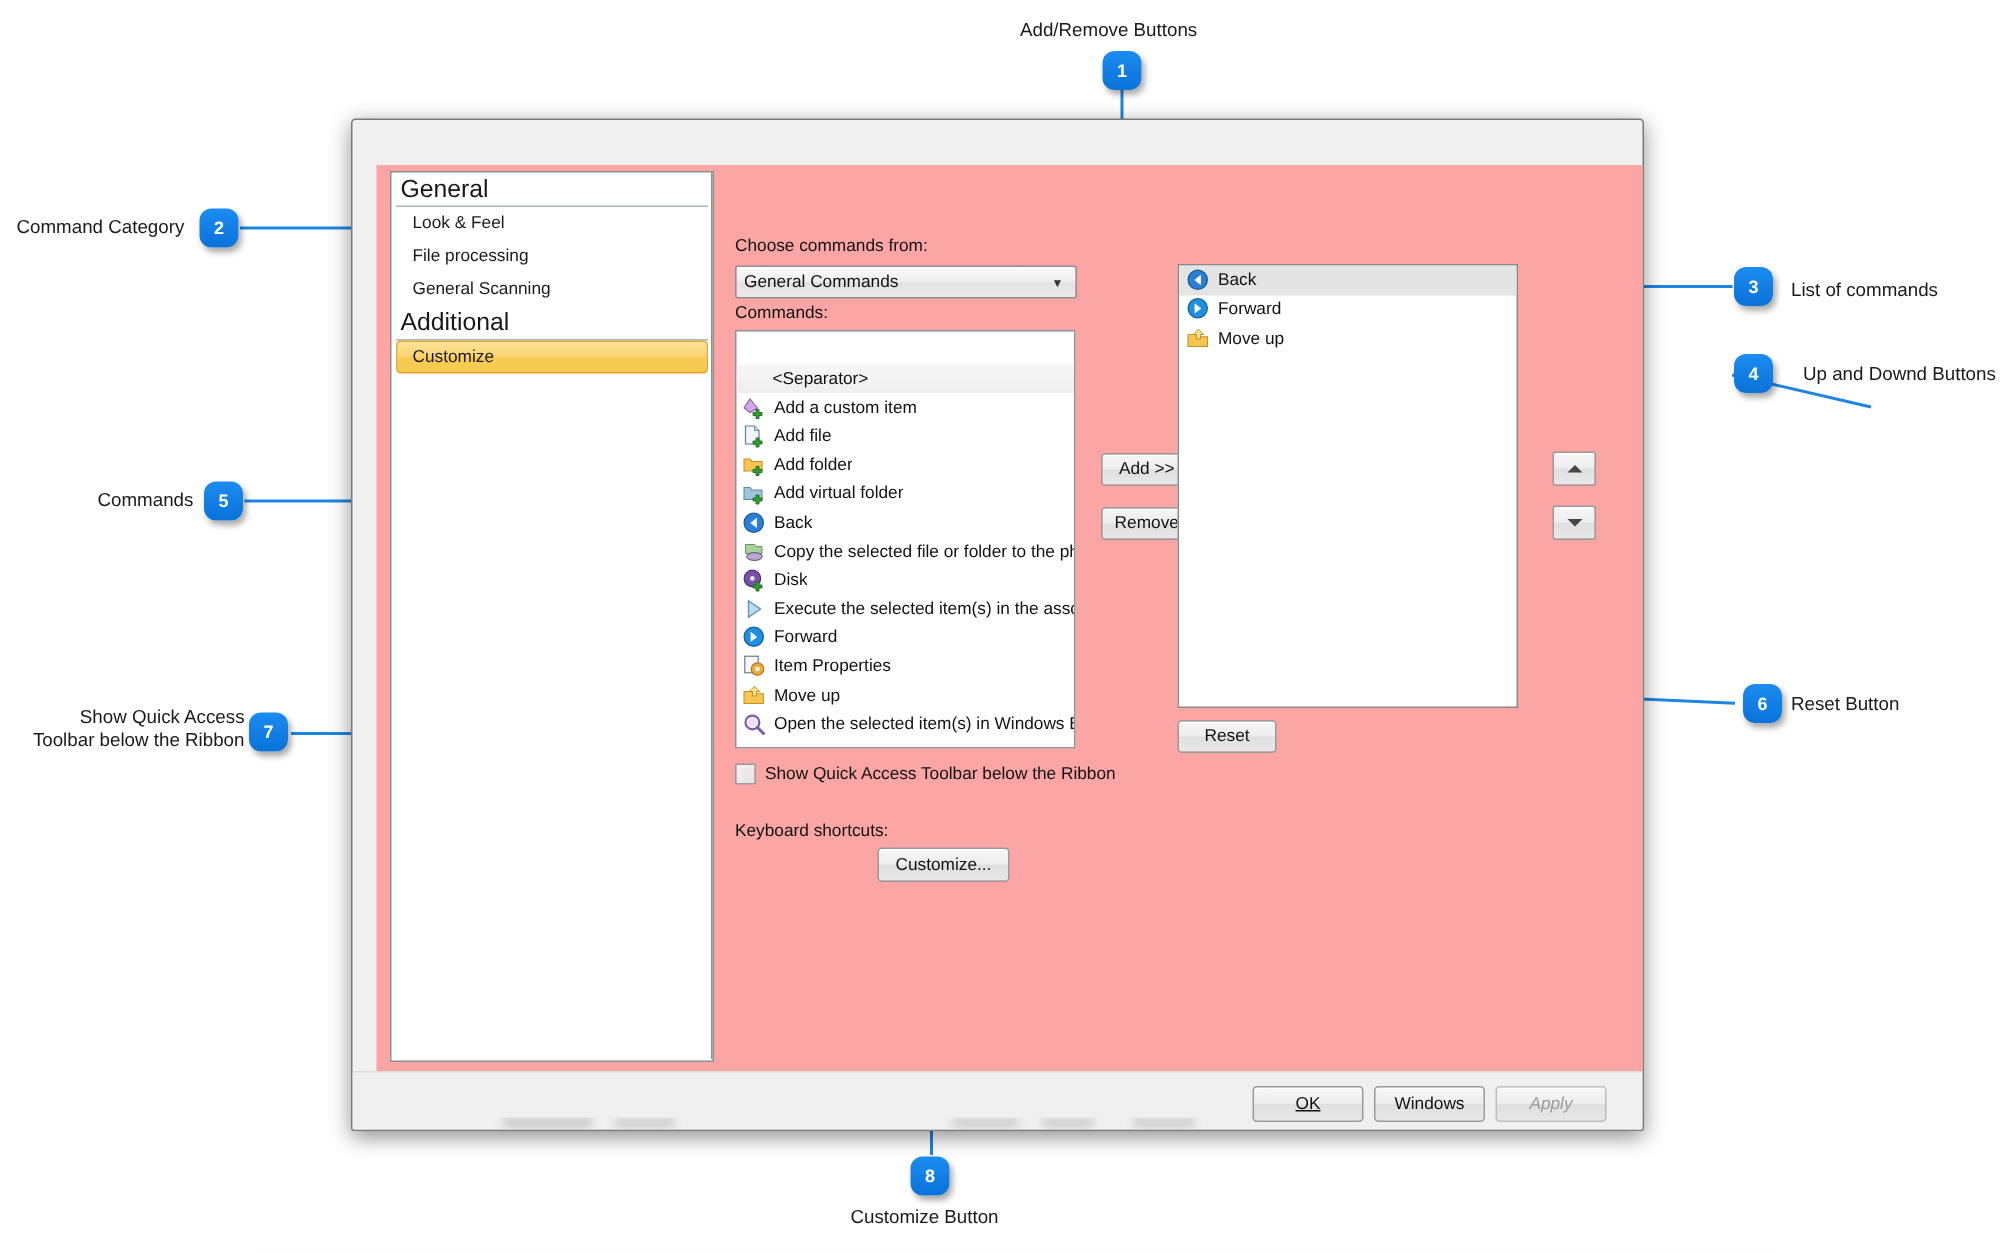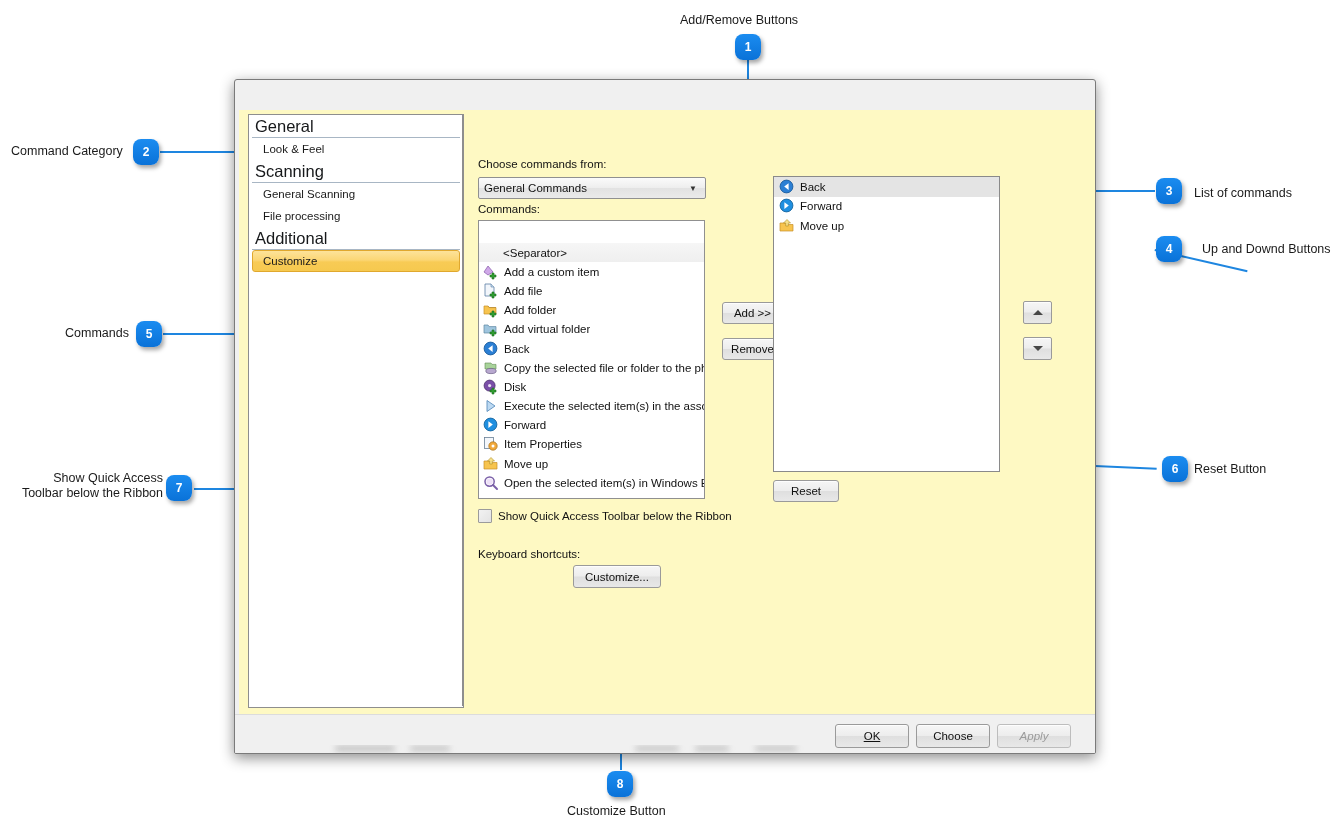--- a/index.html
+++ b/index.html
@@ -109,24 +109,24 @@
   #close-btn span {
     color: #ffffff;
     font-size: 13px;
     font-weight: bold;
     line-height: 1;
     text-shadow: 0 1px 1px rgba(0,0,0,0.5);
   }
 
   #dialog-body {
     position: absolute;
-    left: 4px; top: 30px;
+    left: 16px; top: 30px;
     width: 860px;
     height: 604px;
-    background: #fef9c3;
+    background: #fca5a5;
   }
 
   
   #footer {
     position: absolute;
     left: 0; top: 634px;
     width: 860px; height: 39px;
     background: #f0f0f0;
     border-top: 1px solid #dcdcdc;
   }
@@ -342,23 +342,22 @@
   <div id="dialog">
 
 
     <div id="dialog-body">
 
       <div id="sidebar">
 
         <div class="nav-group">General</div>
         <div class="nav-item">Look &amp; Feel</div>
 
-        <div class="nav-group">Scanning</div>
+        <div class="nav-item">File processing</div>
         <div class="nav-item">General Scanning</div>
-        <div class="nav-item">File processing</div>
 
         <div class="nav-group">Additional</div>
         <div class="nav-item selected">Customize</div>
       </div>
 
       <div id="divider"></div>
 
       <div id="content">
 
         <div class="lbl" style="left:15px; top:44px;">Choose commands from:</div>
@@ -505,21 +504,21 @@
           <span class="lbl" style="position:static;">Show Quick Access Toolbar below the Ribbon</span>
         </div>
 
         <div class="lbl" style="left:15px; top:434px;">Keyboard shortcuts:</div>
         <div class="btn" style="left:110px; top:427px; width:86px; height:21px;margin-top:24px;">Customize...</div>
       </div>
     </div>
 
     <div id="footer">
       <div class="btn" style="left:600px; top:9px; width:72px; height:22px;text-decoration:underline;">OK</div>
-      <div class="btn" style="left:681px; top:9px; width:72px; height:22px;">Choose</div>
+      <div class="btn" style="left:681px; top:9px; width:72px; height:22px;">Windows</div>
       <div class="btn disabled" style="left:762px; top:9px; width:72px; height:22px;">Apply</div>
       <div class="blur-footer">
         <div class="blurblob" style="left:100px; top:1px; width:60px; height:5px; background:#8f8f8f;"></div>
         <div class="blurblob" style="left:175px; top:1px; width:40px; height:5px; background:#9a9a9a;"></div>
         <div class="blurblob" style="left:400px; top:1px; width:44px; height:5px; background:#9a9a9a;"></div>
         <div class="blurblob" style="left:460px; top:1px; width:34px; height:5px; background:#9a9a9a;"></div>
         <div class="blurblob" style="left:520px; top:1px; width:42px; height:5px; background:#9a9a9a;"></div>
       </div>
     </div>
   </div>

